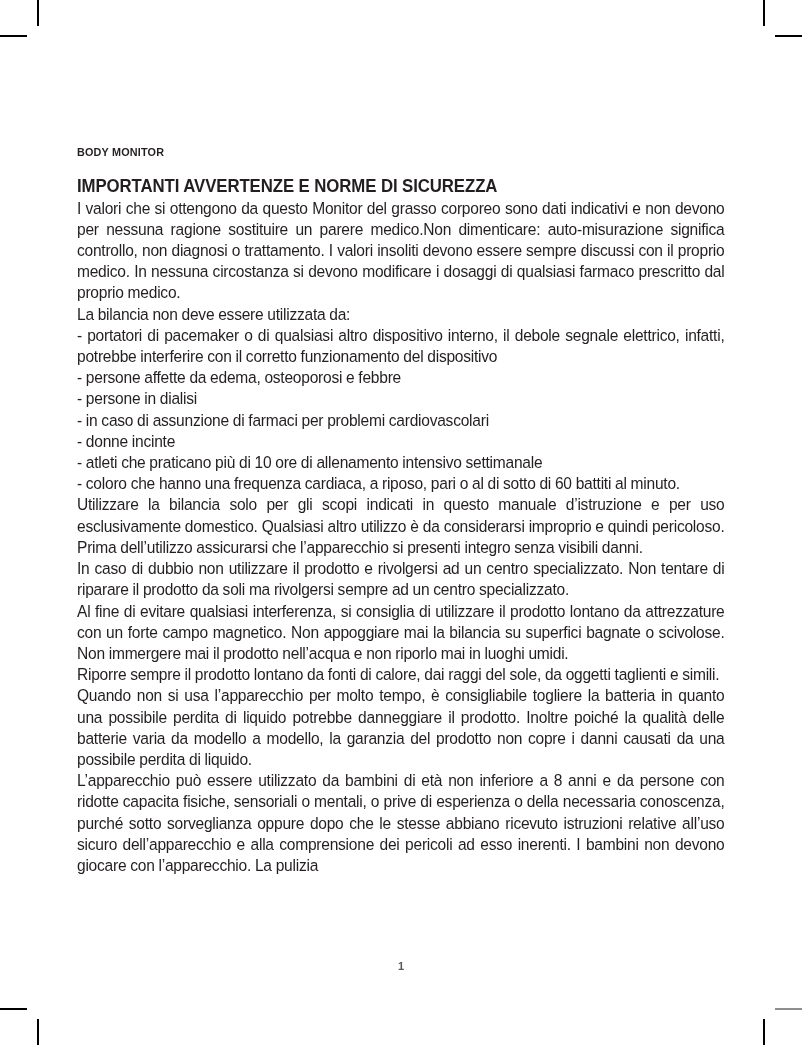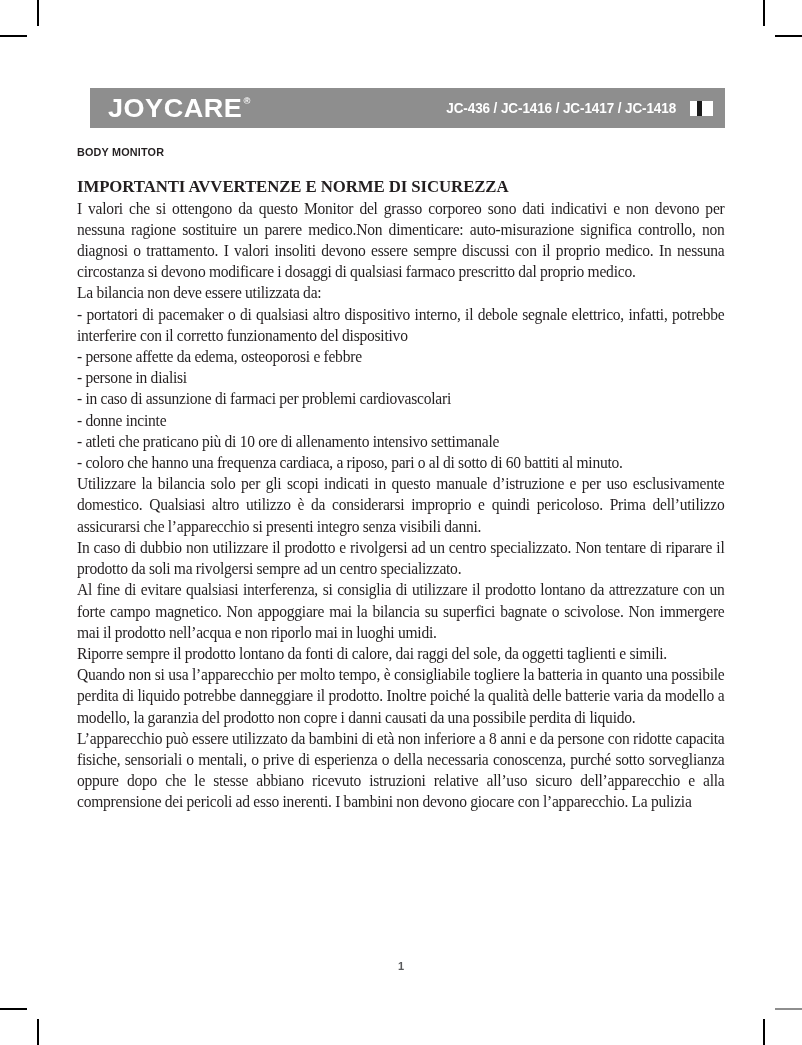--- a/index.html
+++ b/index.html
@@ -111,21 +111,20 @@
     transform: scaleX(0.94);
     transform-origin: left center;
   }
 
   
   .content {
     position: absolute;
     left: 0px;
     top: 176px;
     width: 648px;
-    font-family: Liberation Serif, serif;
   }
   .heading {
     font-size: 17.5px;
     font-weight: bold;
     color: #231f20;
     line-height: 1.18;
     margin: 0 0 1px 0;
     letter-spacing: -0.1px;
     transform: scaleX(0.96);
     transform-origin: left top;
@@ -164,34 +163,20 @@
 <div class="crop crop-tl-h"></div>
 <div class="crop crop-tr-v"></div>
 <div class="crop crop-tr-h"></div>
 <div class="crop crop-bl-v"></div>
 <div class="crop crop-bl-h"></div>
 <div class="crop crop-br-v"></div>
 <div class="crop crop-br-h gray"></div>
 
 <div class="page">
 
-  <div class="banner">
-    <div class="logo">
-      <span>JOYCARE</span>
-      <span class="logo-reg">®</span>
-    </div>
-    <div class="banner-right">
-      <div class="models">JC-436 / JC-1416 / JC-1417 / JC-1418</div>
-      <div class="flag-icon">
-        <div class="stripe-l"></div>
-        <div class="stripe-m"></div>
-        <div class="stripe-r"></div>
-      </div>
-    </div>
-  </div>
 
   <div class="subtitle">BODY MONITOR</div>
 
   <div class="content">
     <h1 class="heading">IMPORTANTI AVVERTENZE E NORME DI SICUREZZA</h1>
 
     <p class="para">I valori che si ottengono da questo Monitor del grasso corporeo sono dati indicativi e non devono per nessuna ragione sostituire un parere medico.Non dimenticare: auto-misurazione significa controllo, non diagnosi o trattamento. I valori insoliti devono essere sempre discussi con il proprio medico. In nessuna circostanza si devono modificare i dosaggi di qualsiasi farmaco prescritto dal proprio medico.</p>
     <p class="para nojust">La bilancia non deve essere utilizzata da:</p>
     <p class="para">- portatori di pacemaker o di qualsiasi altro dispositivo interno, il debole segnale elettrico, infatti, potrebbe interferire con il corretto funzionamento del dispositivo</p>
     <p class="para nojust">- persone affette da edema, osteoporosi e febbre</p>

